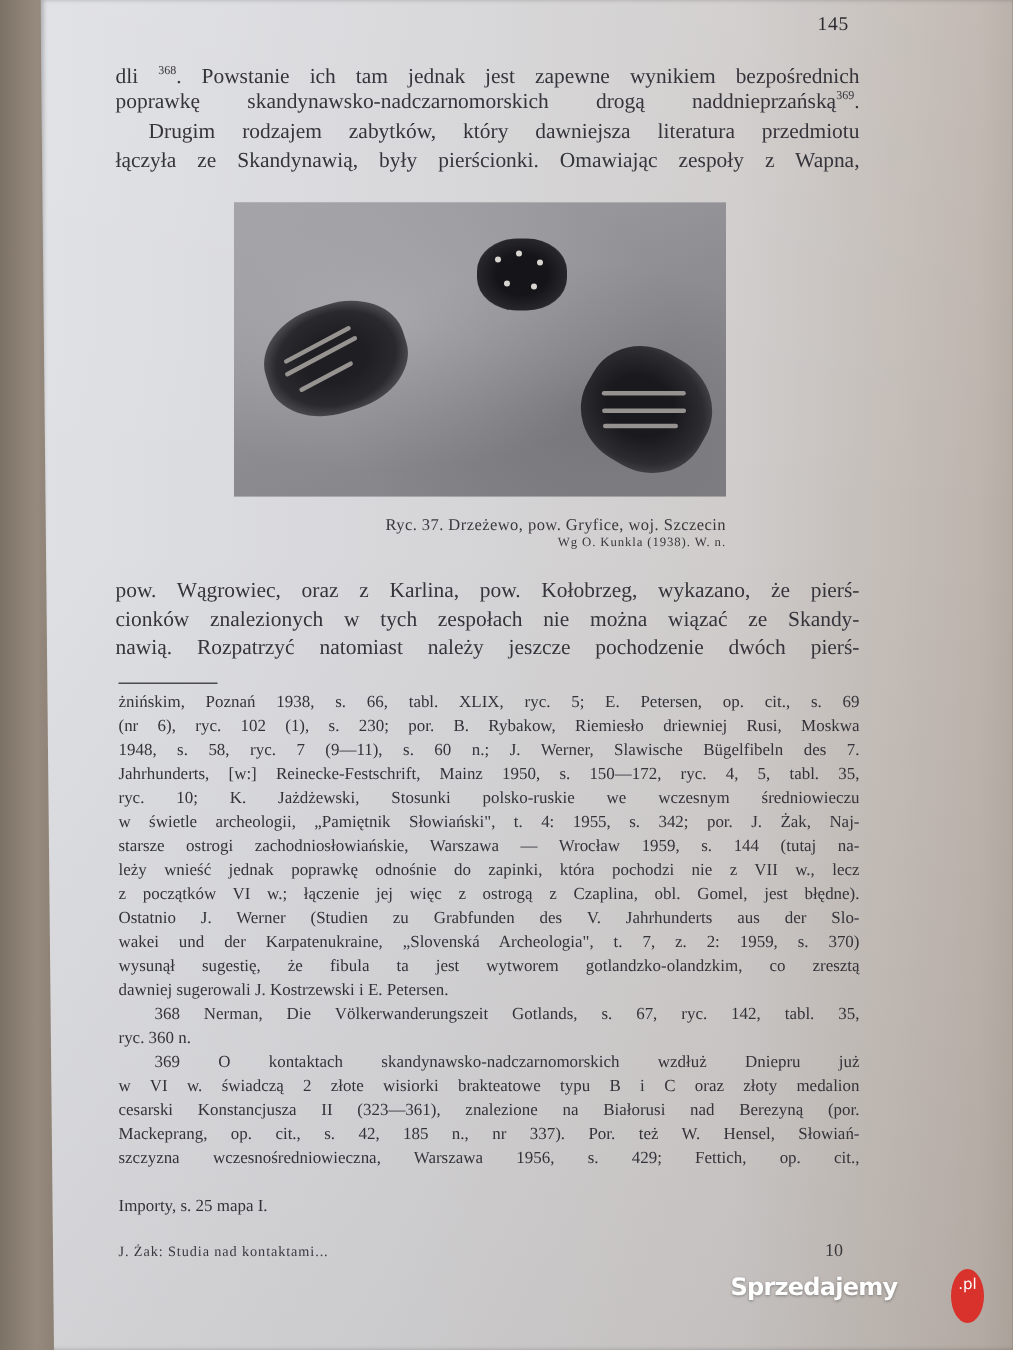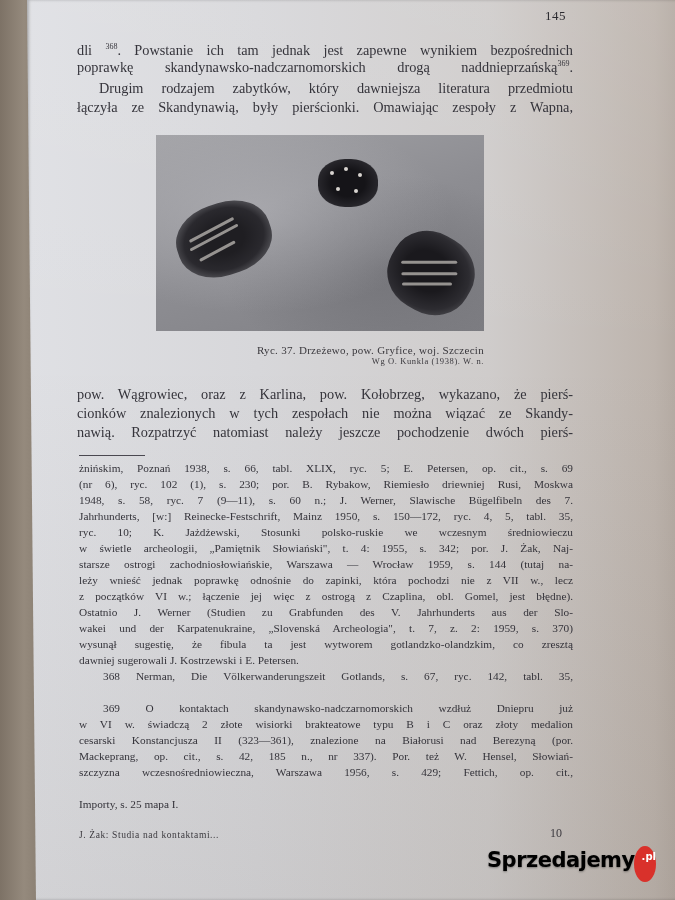--- a/index.html
+++ b/index.html
@@ -76,28 +76,28 @@
       position: absolute; left: 52px; width: 494px; font-size: 11.3px; line-height: 13px;
       color: #34333a; text-align: justify; text-align-last: justify; white-space: nowrap;
       font-family: "Liberation Serif", serif;
     }
     .fn-line.indent { padding-left: 24px; width: 470px; }
     .fn-line.noj { text-align-last: left; }
     .footer-left { left: 52px; top: 830px; font-size: 9.5px; letter-spacing: 0.6px; color: #3b393e; }
     .footer-right { left: 523px; top: 826px; font-size: 12px; color: #3b393e; }
     .watermark {
       position: absolute; left: 487px; top: 848px;
-      font-family: "DejaVu Sans", sans-serif; font-weight: bold; font-size: 21px;
-      color: #000000; letter-spacing: -0.5px;
+      font-family: "DejaVu Sans", sans-serif; font-weight: bold; font-size: 16px;
+      color: #ffffff; letter-spacing: -0.5px;
       text-shadow: 0 1px 2px rgba(0,0,0,0.35);
     }
     .watermark-badge {
       position: absolute; left: 634px; top: 846px; width: 22px; height: 36px; border-radius: 50%;
-      background: #d9312b; color: #ffffff; font-family: "DejaVu Sans", sans-serif; font-weight: bold;
-      font-size: 10px; text-align: right; line-height: 22px;
+      background: #d9312b; color: #ffffff; font-family: "DejaVu Sans", sans-serif; font-weight: normal;
+      font-size: 10px; text-align: center; line-height: 22px;
     }
   </style>
 </head>
 <body>
 
 <div class="binding"></div>
 
 <div class="page">
   <div class="page-shade"></div>
 
@@ -144,20 +144,21 @@
   <div class="fn-line" style="top:526px">ryc. 10; K. Jażdżewski, Stosunki polsko-ruskie we wczesnym średniowieczu</div>
   <div class="fn-line" style="top:542px">w świetle archeologii, „Pamiętnik Słowiański", t. 4: 1955, s. 342; por. J. Żak, Naj-</div>
   <div class="fn-line" style="top:558px">starsze ostrogi zachodniosłowiańskie, Warszawa — Wrocław 1959, s. 144 (tutaj na-</div>
   <div class="fn-line" style="top:574px">leży wnieść jednak poprawkę odnośnie do zapinki, która pochodzi nie z VII w., lecz</div>
   <div class="fn-line" style="top:590px">z początków VI w.; łączenie jej więc z ostrogą z Czaplina, obl. Gomel, jest błędne).</div>
   <div class="fn-line" style="top:606px">Ostatnio J. Werner (Studien zu Grabfunden des V. Jahrhunderts aus der Slo-</div>
   <div class="fn-line" style="top:622px">wakei und der Karpatenukraine, „Slovenská Archeologia", t. 7, z. 2: 1959, s. 370)</div>
   <div class="fn-line" style="top:638px">wysunął sugestię, że fibula ta jest wytworem gotlandzko-olandzkim, co zresztą</div>
   <div class="fn-line noj" style="top:654px">dawniej sugerowali J. Kostrzewski i E. Petersen.</div>
   <div class="fn-line indent" style="top:670px">368 Nerman, Die Völkerwanderungszeit Gotlands, s. 67, ryc. 142, tabl. 35,</div>
+  <div class="fn-line noj" style="top:686px">ryc. 360 n.</div>
   <div class="fn-line indent" style="top:702px">369 O kontaktach skandynawsko-nadczarnomorskich wzdłuż Dniepru już</div>
   <div class="fn-line" style="top:718px">w VI w. świadczą 2 złote wisiorki brakteatowe typu B i C oraz złoty medalion</div>
   <div class="fn-line" style="top:734px">cesarski Konstancjusza II (323—361), znalezione na Białorusi nad Berezyną (por.</div>
   <div class="fn-line" style="top:750px">Mackeprang, op. cit., s. 42, 185 n., nr 337). Por. też W. Hensel, Słowiań-</div>
   <div class="fn-line" style="top:766px">szczyzna wczesnośredniowieczna, Warszawa 1956, s. 429; Fettich, op. cit.,</div>
   <div class="fn-line noj" style="top:798px">Importy, s. 25 mapa I.</div>
 
   <div class="text footer-left">J. Żak: Studia nad kontaktami...</div>
   <div class="text footer-right">10</div>
 </div>

